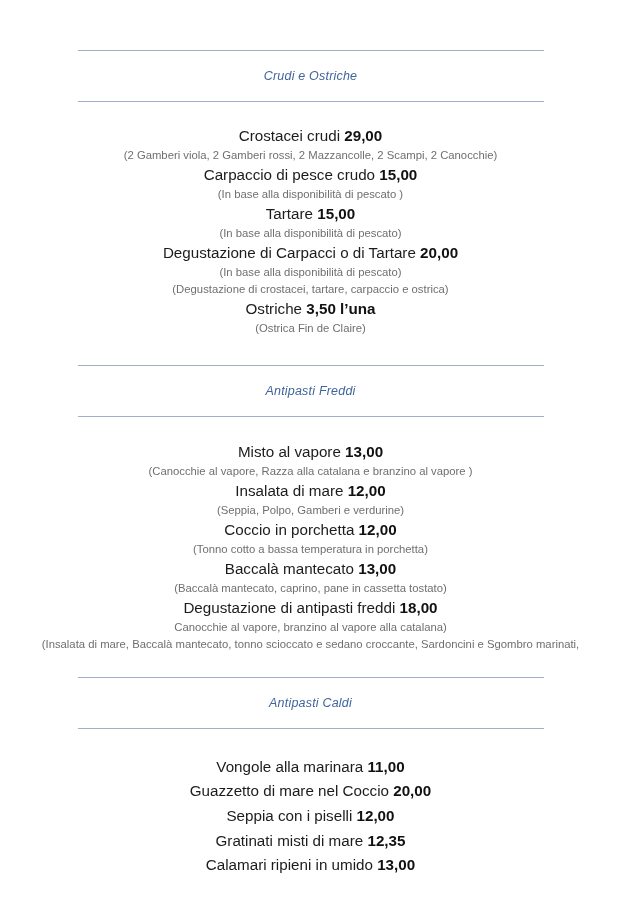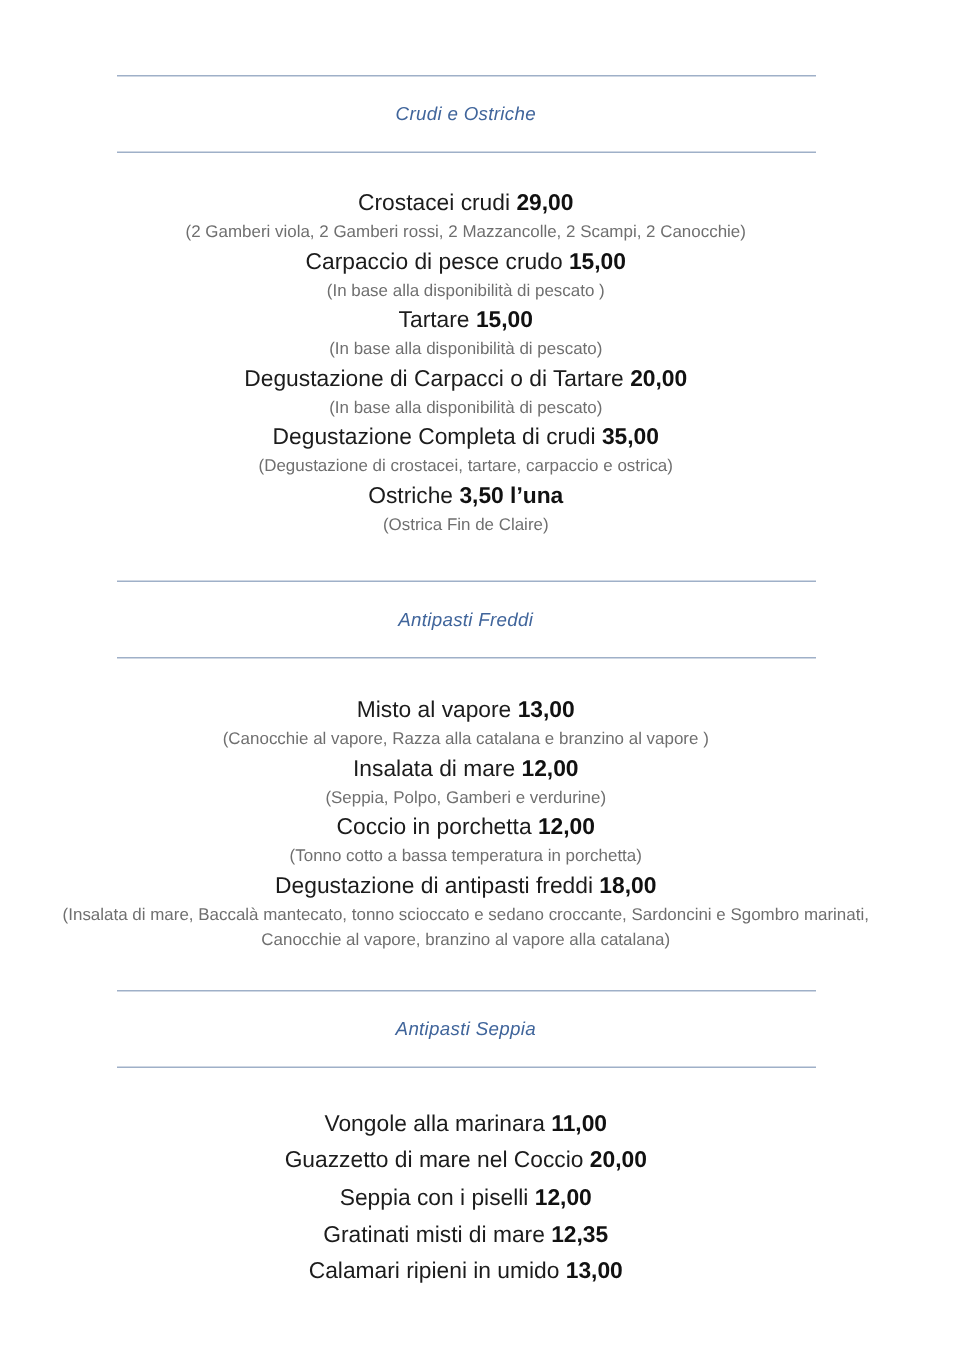--- a/index.html
+++ b/index.html
@@ -119,21 +119,20 @@
                 <span class="desc-line">(In base alla disponibilità di pescato)</span>
               </div>
             </div>
             <div class="item">
               <div class="item-name"><span>Degustazione di Carpacci o di Tartare</span> <span class="item-price">20,00</span></div>
               <div class="item-desc">
                 <span class="desc-line">(In base alla disponibilità di pescato)</span>
               </div>
             </div>
             <div class="item">
-              <div class="item-name"><span>Degustazione Completa di crudi</span> <span class="item-price">35,00</span></div>
               <div class="item-desc">
                 <span class="desc-line">(Degustazione di crostacei, tartare, carpaccio e ostrica)</span>
               </div>
             </div>
             <div class="item">
               <div class="item-name"><span>Ostriche</span> <span class="item-price">3,50 l’una</span></div>
               <div class="item-desc">
                 <span class="desc-line">(Ostrica Fin de Claire)</span>
               </div>
             </div>
@@ -160,35 +159,41 @@
                 <span class="desc-line">(Seppia, Polpo, Gamberi e verdurine)</span>
               </div>
             </div>
             <div class="item">
               <div class="item-name"><span>Coccio in porchetta</span> <span class="item-price">12,00</span></div>
               <div class="item-desc">
                 <span class="desc-line">(Tonno cotto a bassa temperatura in porchetta)</span>
               </div>
             </div>
             <div class="item">
+              <div class="item-name"><span>Baccalà mantecato</span> <span class="item-price">13,00</span></div>
+              <div class="item-desc">
+                <span class="desc-line">(Baccalà mantecato, caprino, pane in cassetta tostato)</span>
+              </div>
+            </div>
+            <div class="item">
               <div class="item-name"><span>Degustazione di antipasti freddi</span> <span class="item-price">18,00</span></div>
               <div class="item-desc">
+                <span class="desc-line">Canocchie al vapore, branzino al vapore alla catalana)</span>
+              </div>
+              <div class="item-desc">
                 <span class="desc-line">(Insalata di mare, Baccalà mantecato, tonno scioccato e sedano croccante, Sardoncini e Sgombro marinati,</span>
-              </div>
-              <div class="item-desc">
-                <span class="desc-line">Canocchie al vapore, branzino al vapore alla catalana)</span>
               </div>
             </div>
           </div>
         </div>
       </div>
       <div class="section sec-caldi">
         <div class="section-head">
           <hr class="rule">
-          <div class="section-title">Antipasti Seppia</div>
+          <div class="section-title">Antipasti Caldi</div>
           <hr class="rule">
         </div>
         <div class="section-body">
           <div class="items">
             <div class="item">
               <div class="item-name"><span>Vongole alla marinara</span> <span class="item-price">11,00</span></div>
             </div>
             <div class="item">
               <div class="item-name"><span>Guazzetto di mare nel Coccio</span> <span class="item-price">20,00</span></div>
             </div>

